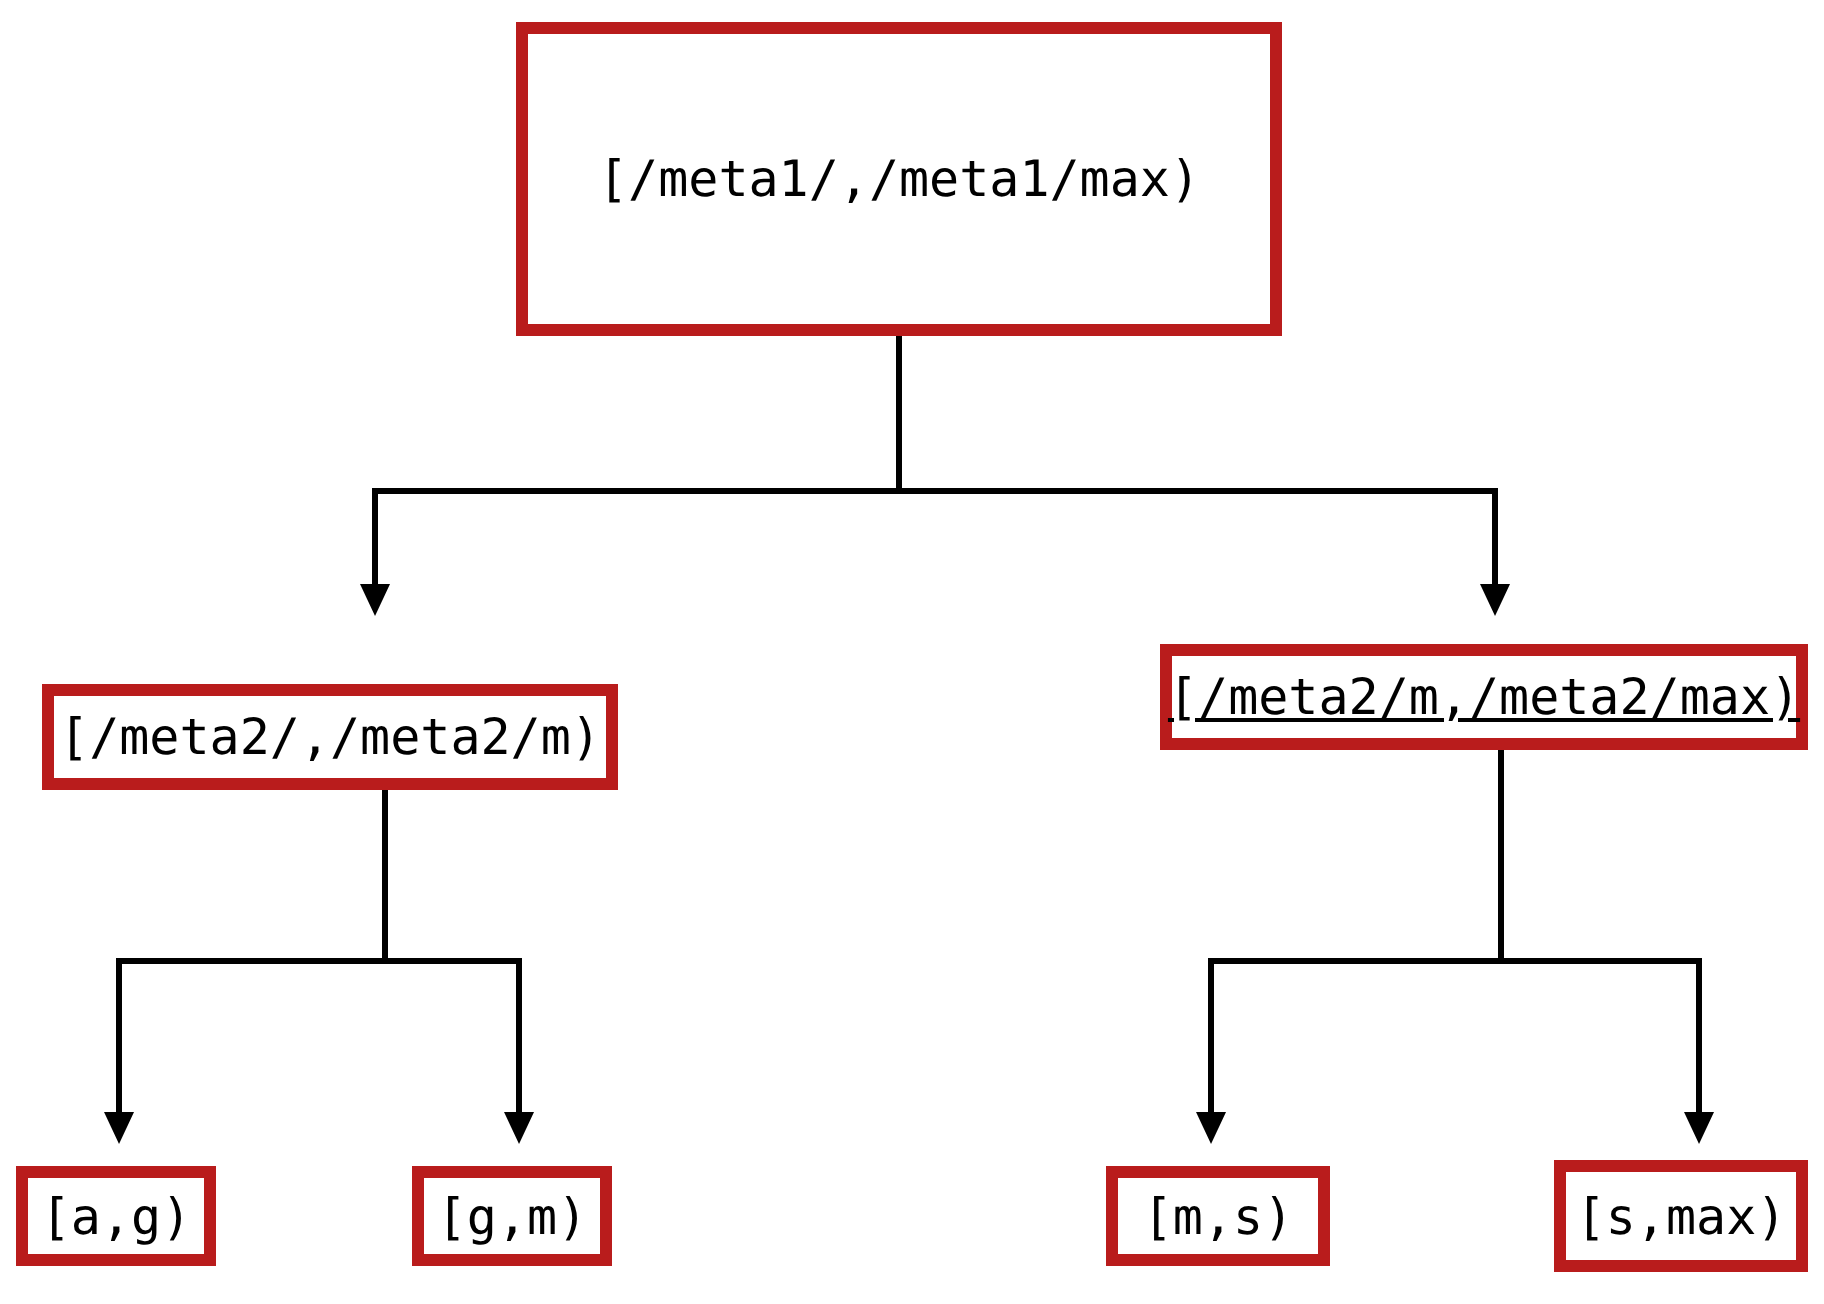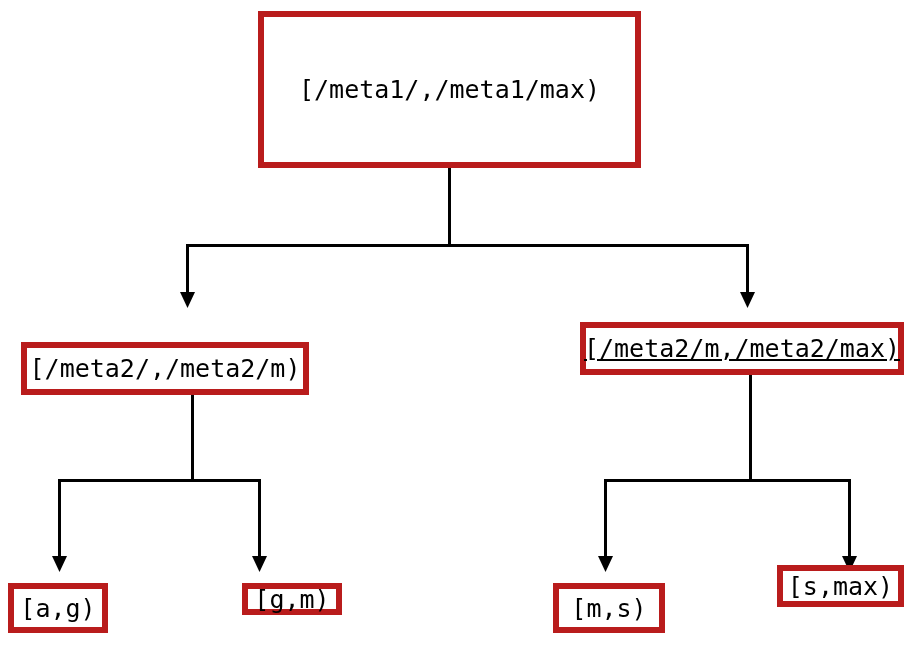--- a/index.html
+++ b/index.html
@@ -92,25 +92,25 @@
   </div>
 
   <div class="node-box node-mid" style="left:580px; top:322px; width:324px; height:53px;text-decoration:underline;">
     <span class="node-label">[/meta2/m,/meta2/max)</span>
   </div>
 
   <div class="node-box node-leaf" style="left:8px; top:583px; width:100px; height:50px;">
     <span class="node-label">[a,g)</span>
   </div>
 
-  <div class="node-box node-leaf" style="left:206px; top:583px; width:100px; height:32px;margin-left:36px;">
+  <div class="node-box node-leaf" style="left:206px; top:583px; width:100px; height:50px;">
     <span class="node-label">[g,m)</span>
   </div>
 
   <div class="node-box node-leaf" style="left:553px; top:583px; width:112px; height:50px;">
     <span class="node-label">[m,s)</span>
   </div>
 
-  <div class="node-box node-leaf" style="left:777px; top:565px; width:127px; height:42px;">
+  <div class="node-box node-leaf" style="left:777px; top:580px; width:127px; height:56px;">
     <span class="node-label">[s,max)</span>
   </div>
 
 </div>
 
 </body></html>

